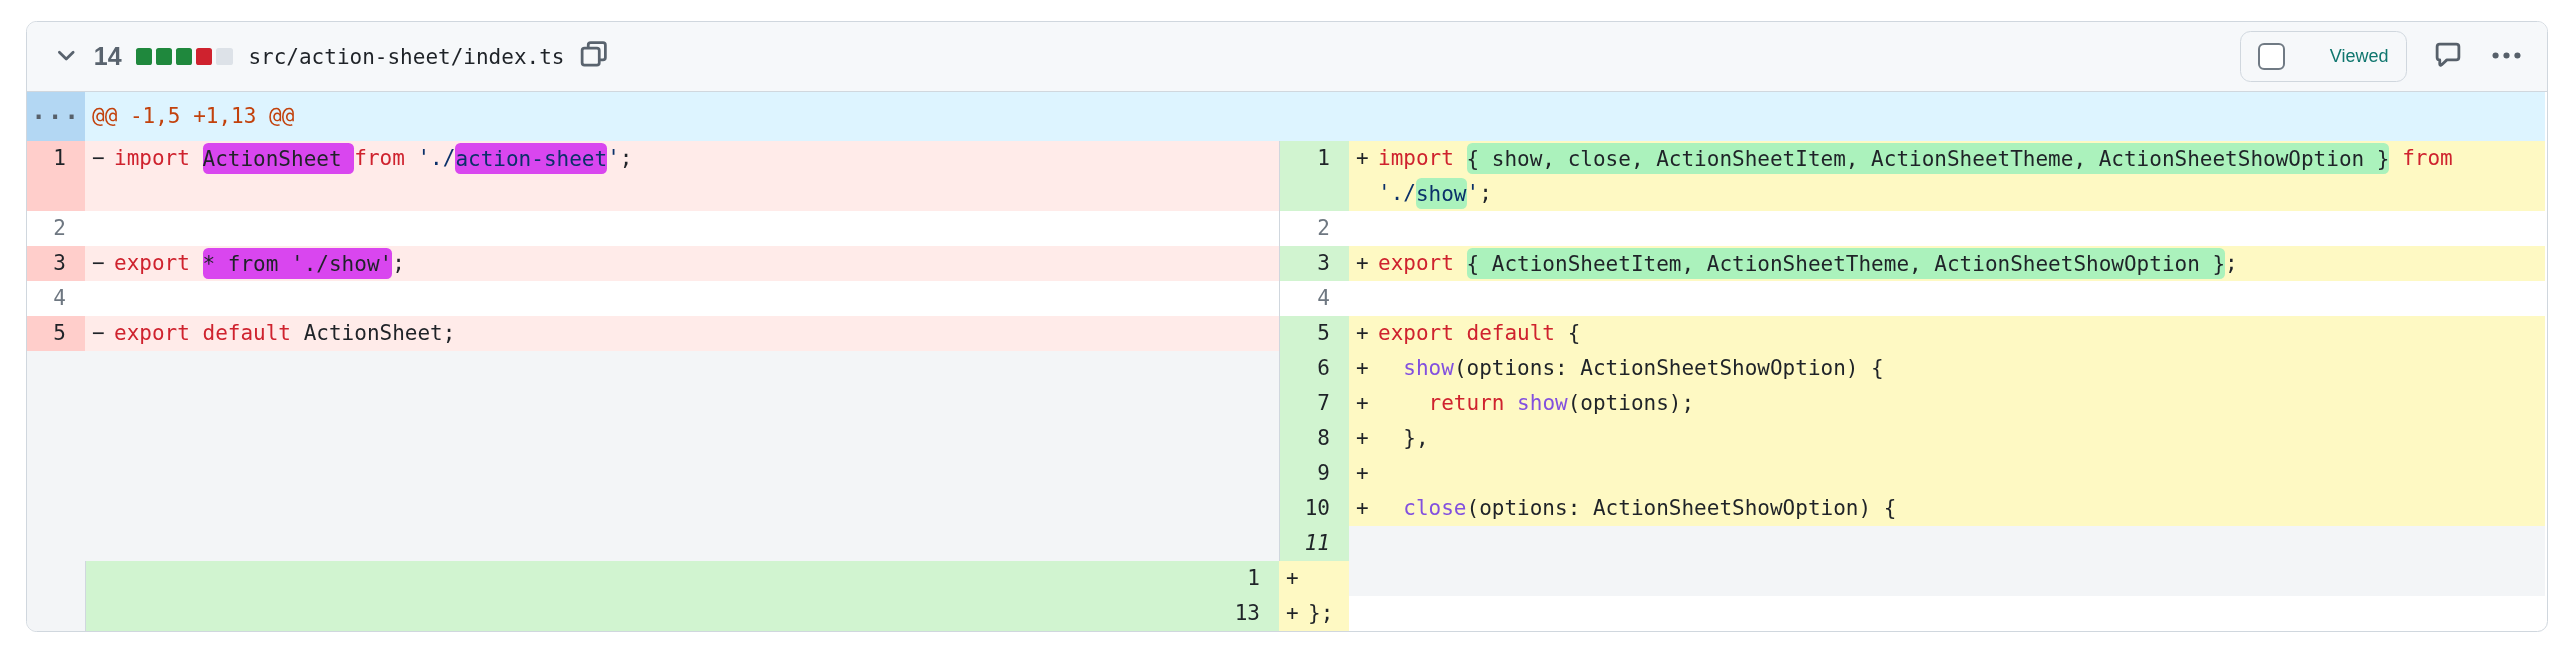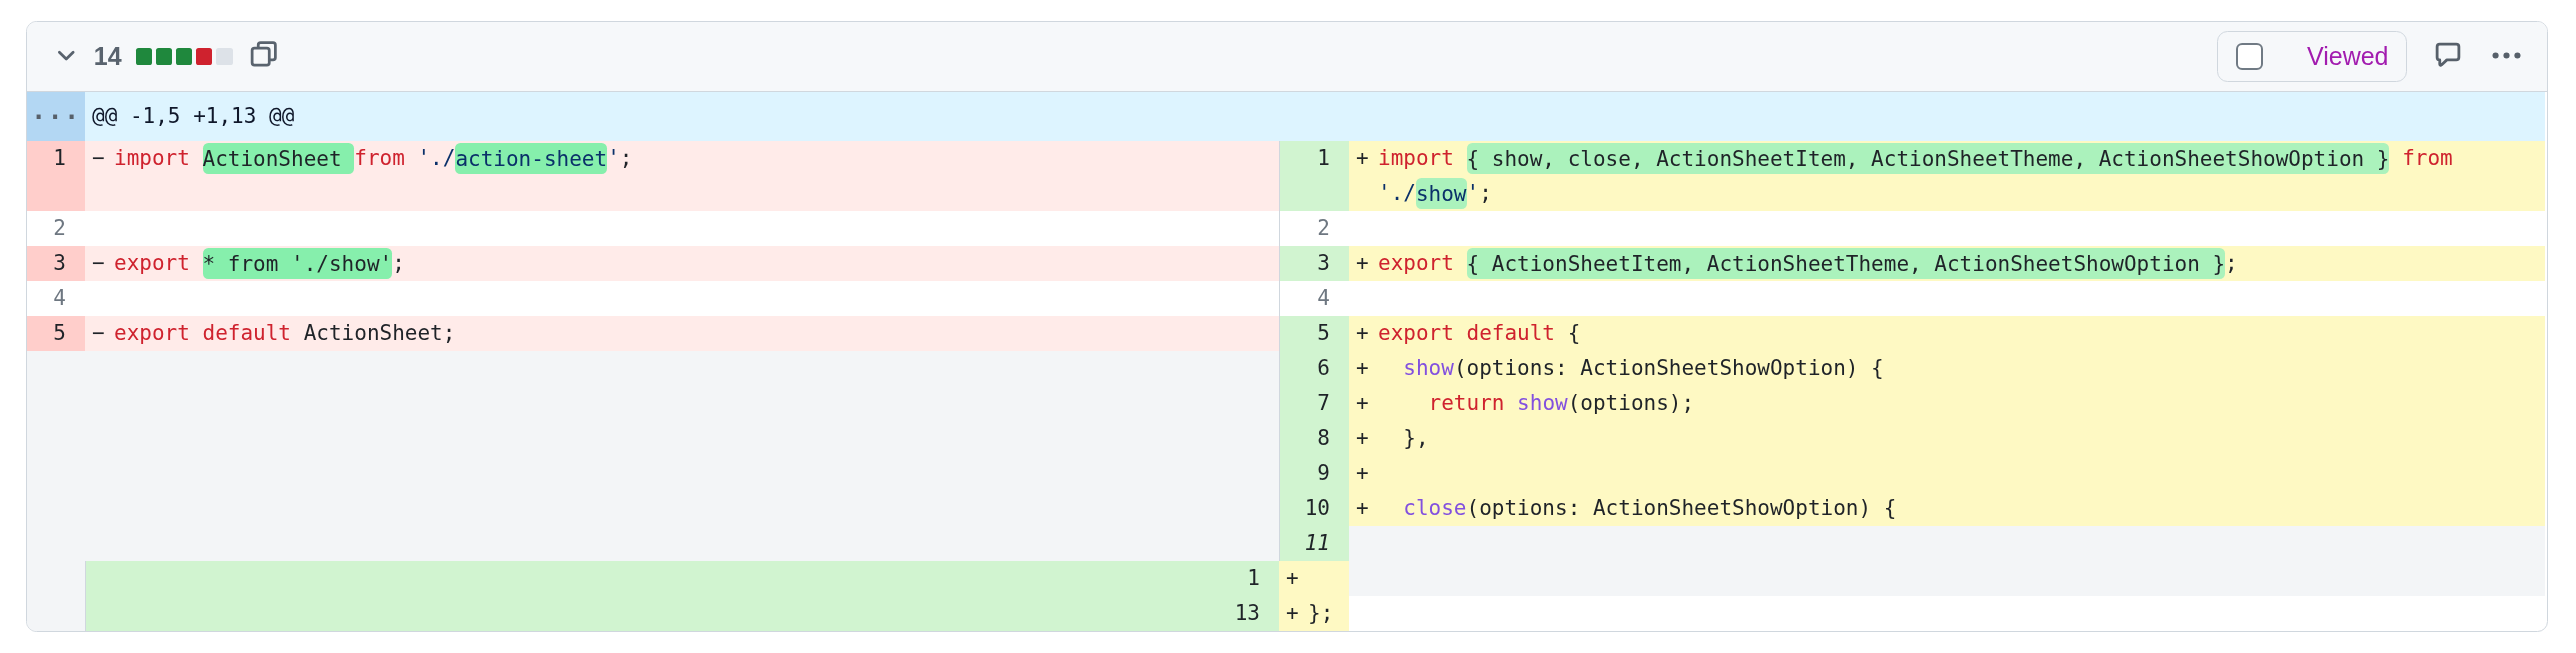--- a/index.html
+++ b/index.html
@@ -27,37 +27,37 @@
   .diffstat{display:flex;gap:3.5px;margin-right:15.8px;}
   .diffstat .sq{width:16.6px;height:16.6px;border-radius:2.6px;}
   .file-name{font-size:21px;color:#1f2328;margin-right:14px;}
   .copy-btn{border:none;background:transparent;padding:0;cursor:pointer;display:flex;align-items:center;}
   .header-right{margin-left:auto;display:flex;align-items:center;gap:26px;}
   .viewed-btn{
     display:flex;align-items:center;gap:12.3px;height:51px;padding:0 17.5px;
     background:#f6f8fa;border:1.8px solid #d0d7de;border-radius:10.5px;cursor:pointer;
   }
   .viewed-checkbox{width:23px;height:23px;background:#ffffff;border:2.6px solid #707a84;border-radius:6.1px;}
-  .viewed-label{font-size:25px;color:#a21caf;margin-left:32px;}
+  .viewed-label{font-size:18px;color:#0f766e;margin-left:32px;}
   .icon-btn{border:none;background:transparent;padding:0;cursor:pointer;display:flex;align-items:center;}
 
   
   .diff-grid{
     display:grid;
     grid-template-columns:58px 1194px 70px 1196px;
     font-size:21px;line-height:35px;
   }
   .hunk-row{
     grid-column:1 / -1;height:49px;background:#ddf4ff;display:flex;align-items:center;
   }
   .hunk-gutter{
     width:58px;height:49px;background:#b3d7f3;display:flex;align-items:center;justify-content:center;
     color:#57606a;font-size:24.5px;font-weight:bold;letter-spacing:1.8px;cursor:pointer;flex:0 0 58px;
   }
-  .hunk-text{color:#0f172a;padding-left:7px;font-size:21px;}
+  .hunk-text{color:#c2410c;padding-left:7px;font-size:21px;}
 
   .cell{box-sizing:border-box;overflow:hidden;}
   .gutter{
     text-align:right;padding-right:19px;color:#1f2328;
     font-family:"DejaVu Sans Mono","Liberation Mono",monospace;cursor:pointer;
   }
   .gutter.ctx{color:#6e7781;}
   .gutter.del{background:#ffcecb;}
   .gutter.add{background:#d1f4d0;}
   .gutter.empty{background:#f3f5f7;}
@@ -69,21 +69,21 @@
     padding-left:29px;text-indent:-22px;color:#1f2328;
   }
   .code.del{background:#ffebe9;}
   .code.add{background:#fef9c3;}
   .code.empty{background:#f3f5f7;}
   .marker{display:inline-block;width:22px;text-indent:0;color:#1f2328;}
   .t-k{color:#cf222e;}
   .t-s{color:#0a3069;}
   .t-fn{color:#8250df;}
   .t-p{color:#1f2328;}
-  .hl-del{background:#86efac;border-radius:5.3px;padding:3.5px 0;}
+  .hl-del{background:#d946ef;border-radius:5.3px;padding:3.5px 0;}
   .hl-add{background:#abf2bc;border-radius:5.3px;padding:3.5px 0;}
 </style>
 </head>
 <body>
 
 <div class="file-container">
 
   <div class="file-header">
     <button class="chev-btn">
       <span>
@@ -93,20 +93,21 @@
       </span>
     </button>
     <span class="changes-count">14</span>
     <span class="diffstat">
         <span class="sq" style="background: rgb(31, 136, 61);"></span>
         <span class="sq" style="background: rgb(31, 136, 61);"></span>
         <span class="sq" style="background: rgb(31, 136, 61);"></span>
         <span class="sq" style="background: rgb(207, 34, 46);"></span>
         <span class="sq" style="background: rgb(221, 226, 232);"></span>
       </span>
+    <span class="file-name mono">src/action-sheet/index.ts</span>
     <button class="copy-btn">
       <span>
         <svg width="31.5" height="31.5" viewBox="0 0 16 16" fill="none">
           <path d="M5.2 4.6V3.1c0-.7.5-1.2 1.2-1.2h6.3c.7 0 1.2.5 1.2 1.2v6.3c0 .7-.5 1.2-1.2 1.2h-1.5" stroke="#59636e" stroke-width="1.4" stroke-linejoin="round"></path>
           <rect x="2.1" y="4.6" width="8.7" height="8.7" rx="1.2" stroke="#59636e" stroke-width="1.4" fill="#f6f8fa"></rect>
         </svg>
       </span>
     </button>
 
     <div class="header-right">

